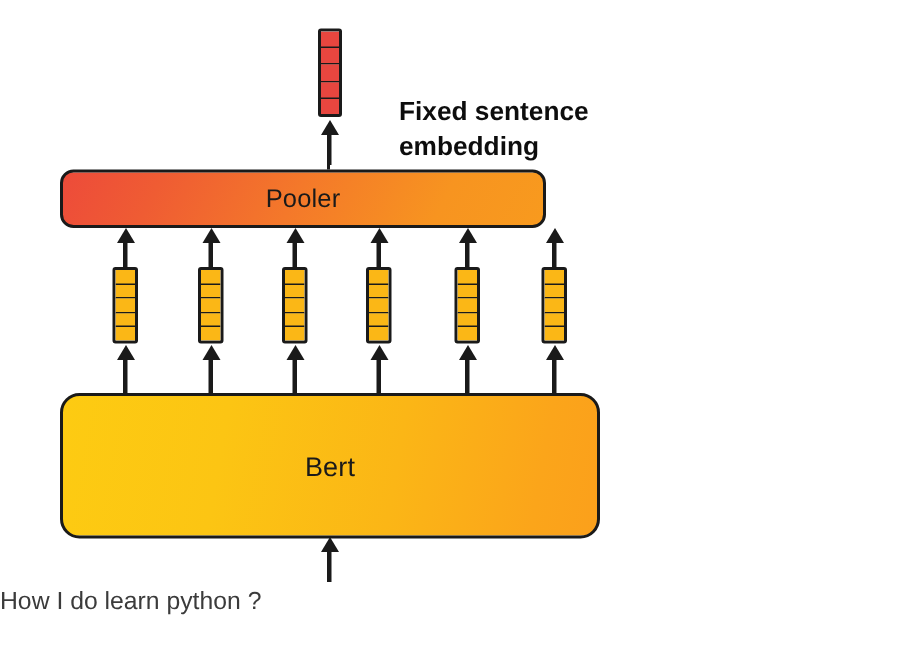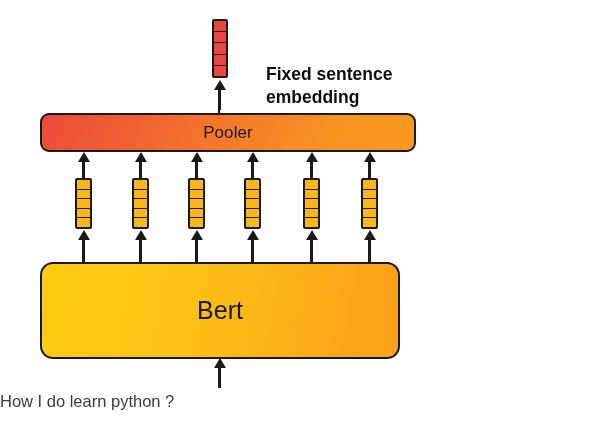--- a/index.html
+++ b/index.html
@@ -39,35 +39,35 @@
     font-weight: 400;
     color: #1a1a1a;
     letter-spacing: 0.1px;
     line-height: 1;
     user-select: none;
   }
 
   #pooler-block {
     left: 40px;
     top: 113px;
-    width: 376px;
+    width: 324px;
     height: 39px;
     border-radius: 9px;
     background: linear-gradient(117deg, #ed4b3a 0%, #ef5c33 20%, #f4782a 48%, #f79420 78%, #f89a1e 100%);
   }
 
   #bert-block {
     left: 40px;
     top: 262px;
     width: 360px;
     height: 97px;
     border-radius: 13px;
     background: linear-gradient(100deg, #fdcb12 0%, #fcc513 30%, #fbb616 62%, #fba51a 88%, #fba01b 100%);
   }
-  #bert-block .block-label { font-size: 25px; }
+  #bert-block .block-label { font-size: 18px; }
 
   
   .vector {
     position: absolute;
     display: flex;
     flex-direction: column;
     border: 2px solid #1a1a1a;
     box-sizing: border-box;
     border-radius: 2px;
     overflow: hidden;

